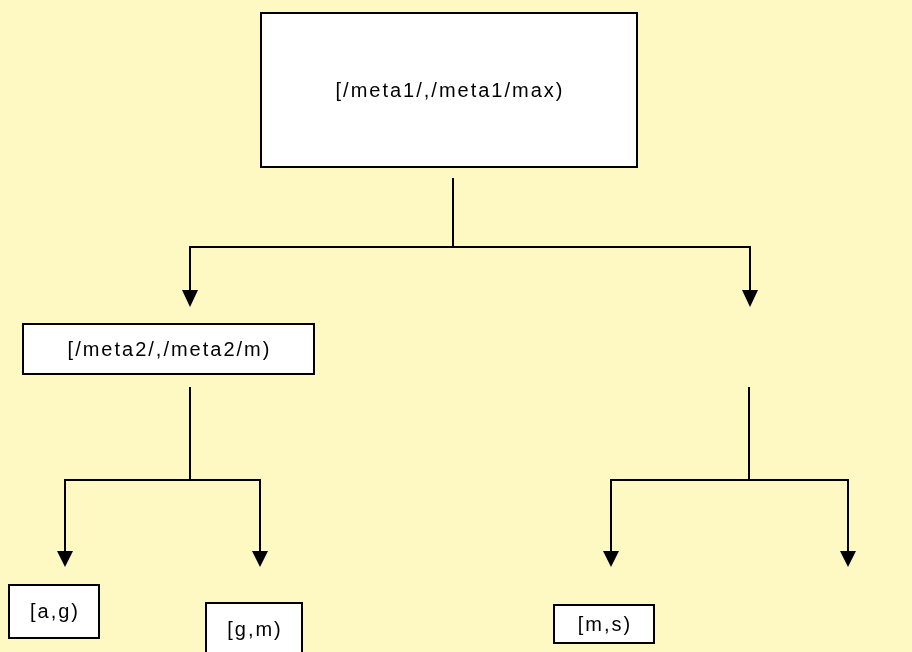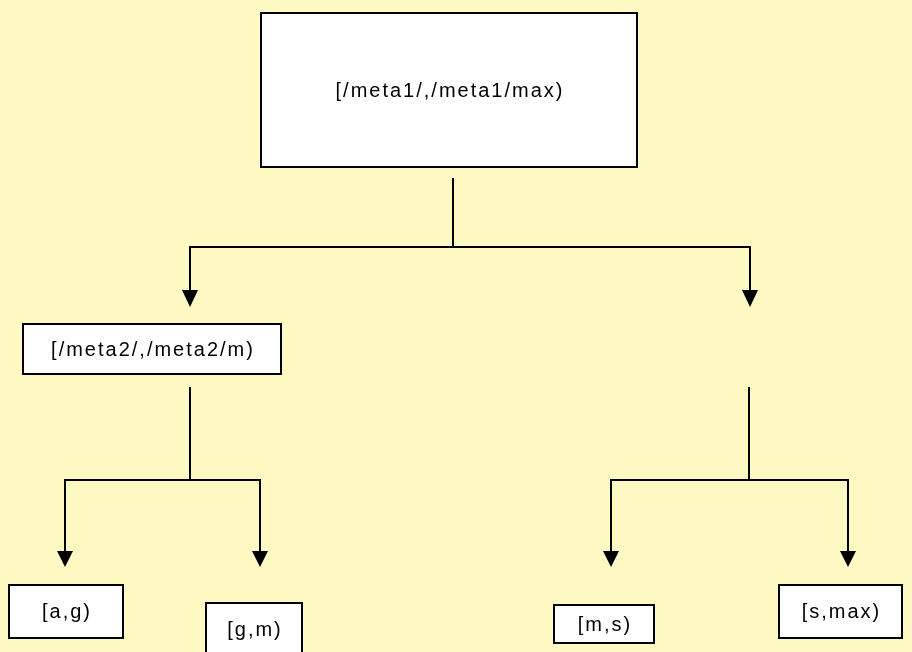--- a/index.html
+++ b/index.html
@@ -42,23 +42,23 @@
     justify-content: center;
   }
   .node .label {
     font-size: 20px;
     letter-spacing: 2px;
     color: #000000;
     white-space: pre;
     transform: translateX(1px); 
   }
   #node-root      { left: 260px; top: 12px;  width: 378px; height: 156px; }
-  #node-left-mid  { left: 22px;  top: 323px; width: 260px; height: 52px; }
+  #node-left-mid  { left: 22px;  top: 323px; width: 293px; height: 52px; }
   #node-right-mid { left: 582px; top: 323px; width: 323px; height: 52px; }
-  #node-leaf-ag   { left: 8px;   top: 584px; width: 116px; height: 55px; }
+  #node-leaf-ag   { left: 8px;   top: 584px; width: 92px; height: 55px; }
   #node-leaf-gm   { left: 205px; top: 602px; width: 98px;  height: 55px; }
   #node-leaf-ms   { left: 553px; top: 604px; width: 102px; height: 40px; }
   #node-leaf-smax { left: 778px; top: 584px; width: 125px; height: 55px; }
 </style>
 </head>
 <body>
 
 <div class="canvas">
 
   <svg class="edges" viewBox="0 0 912 652" xmlns="http://www.w3.org/2000/svg">
@@ -99,17 +99,14 @@
   </div>
 
   <div class="node" id="node-leaf-gm">
     <span class="label">[g,m)</span>
   </div>
 
   <div class="node" id="node-leaf-ms">
     <span class="label">[m,s)</span>
   </div>
 
-  <div class="node" id="node-leaf-smax">
-    <span class="label">[s,max)</span>
-  </div>
 
 </div>
 
 </body></html>

